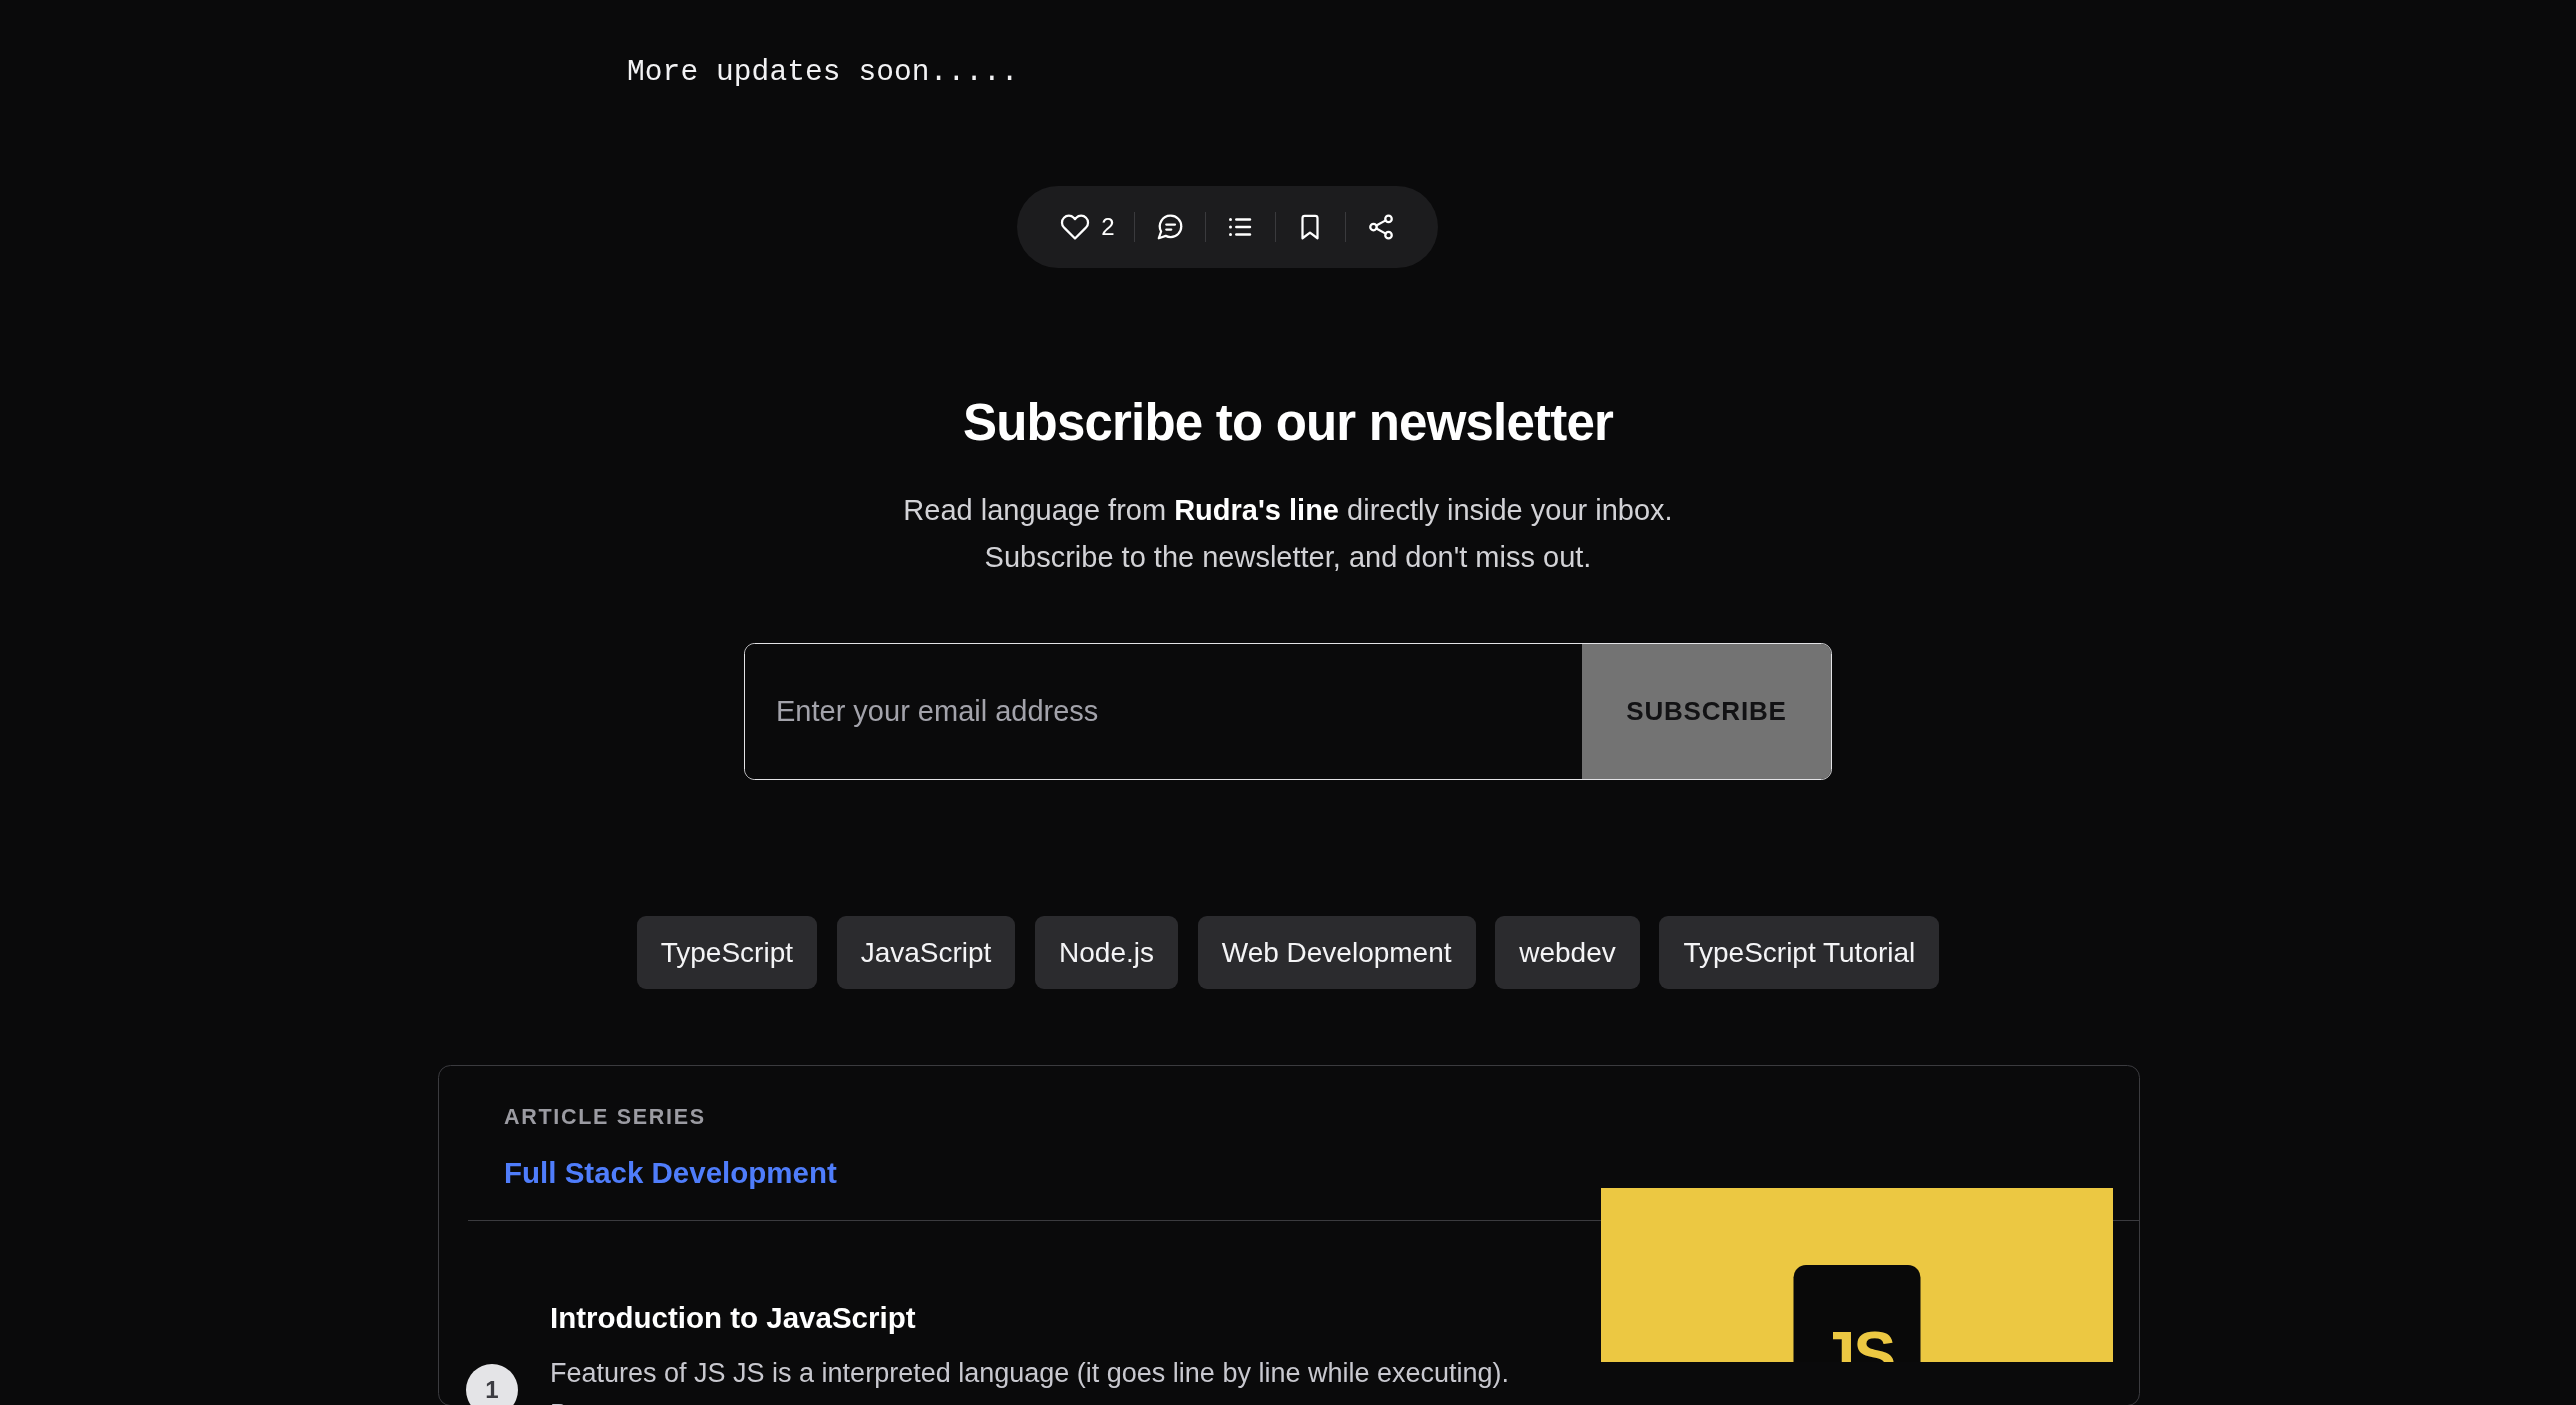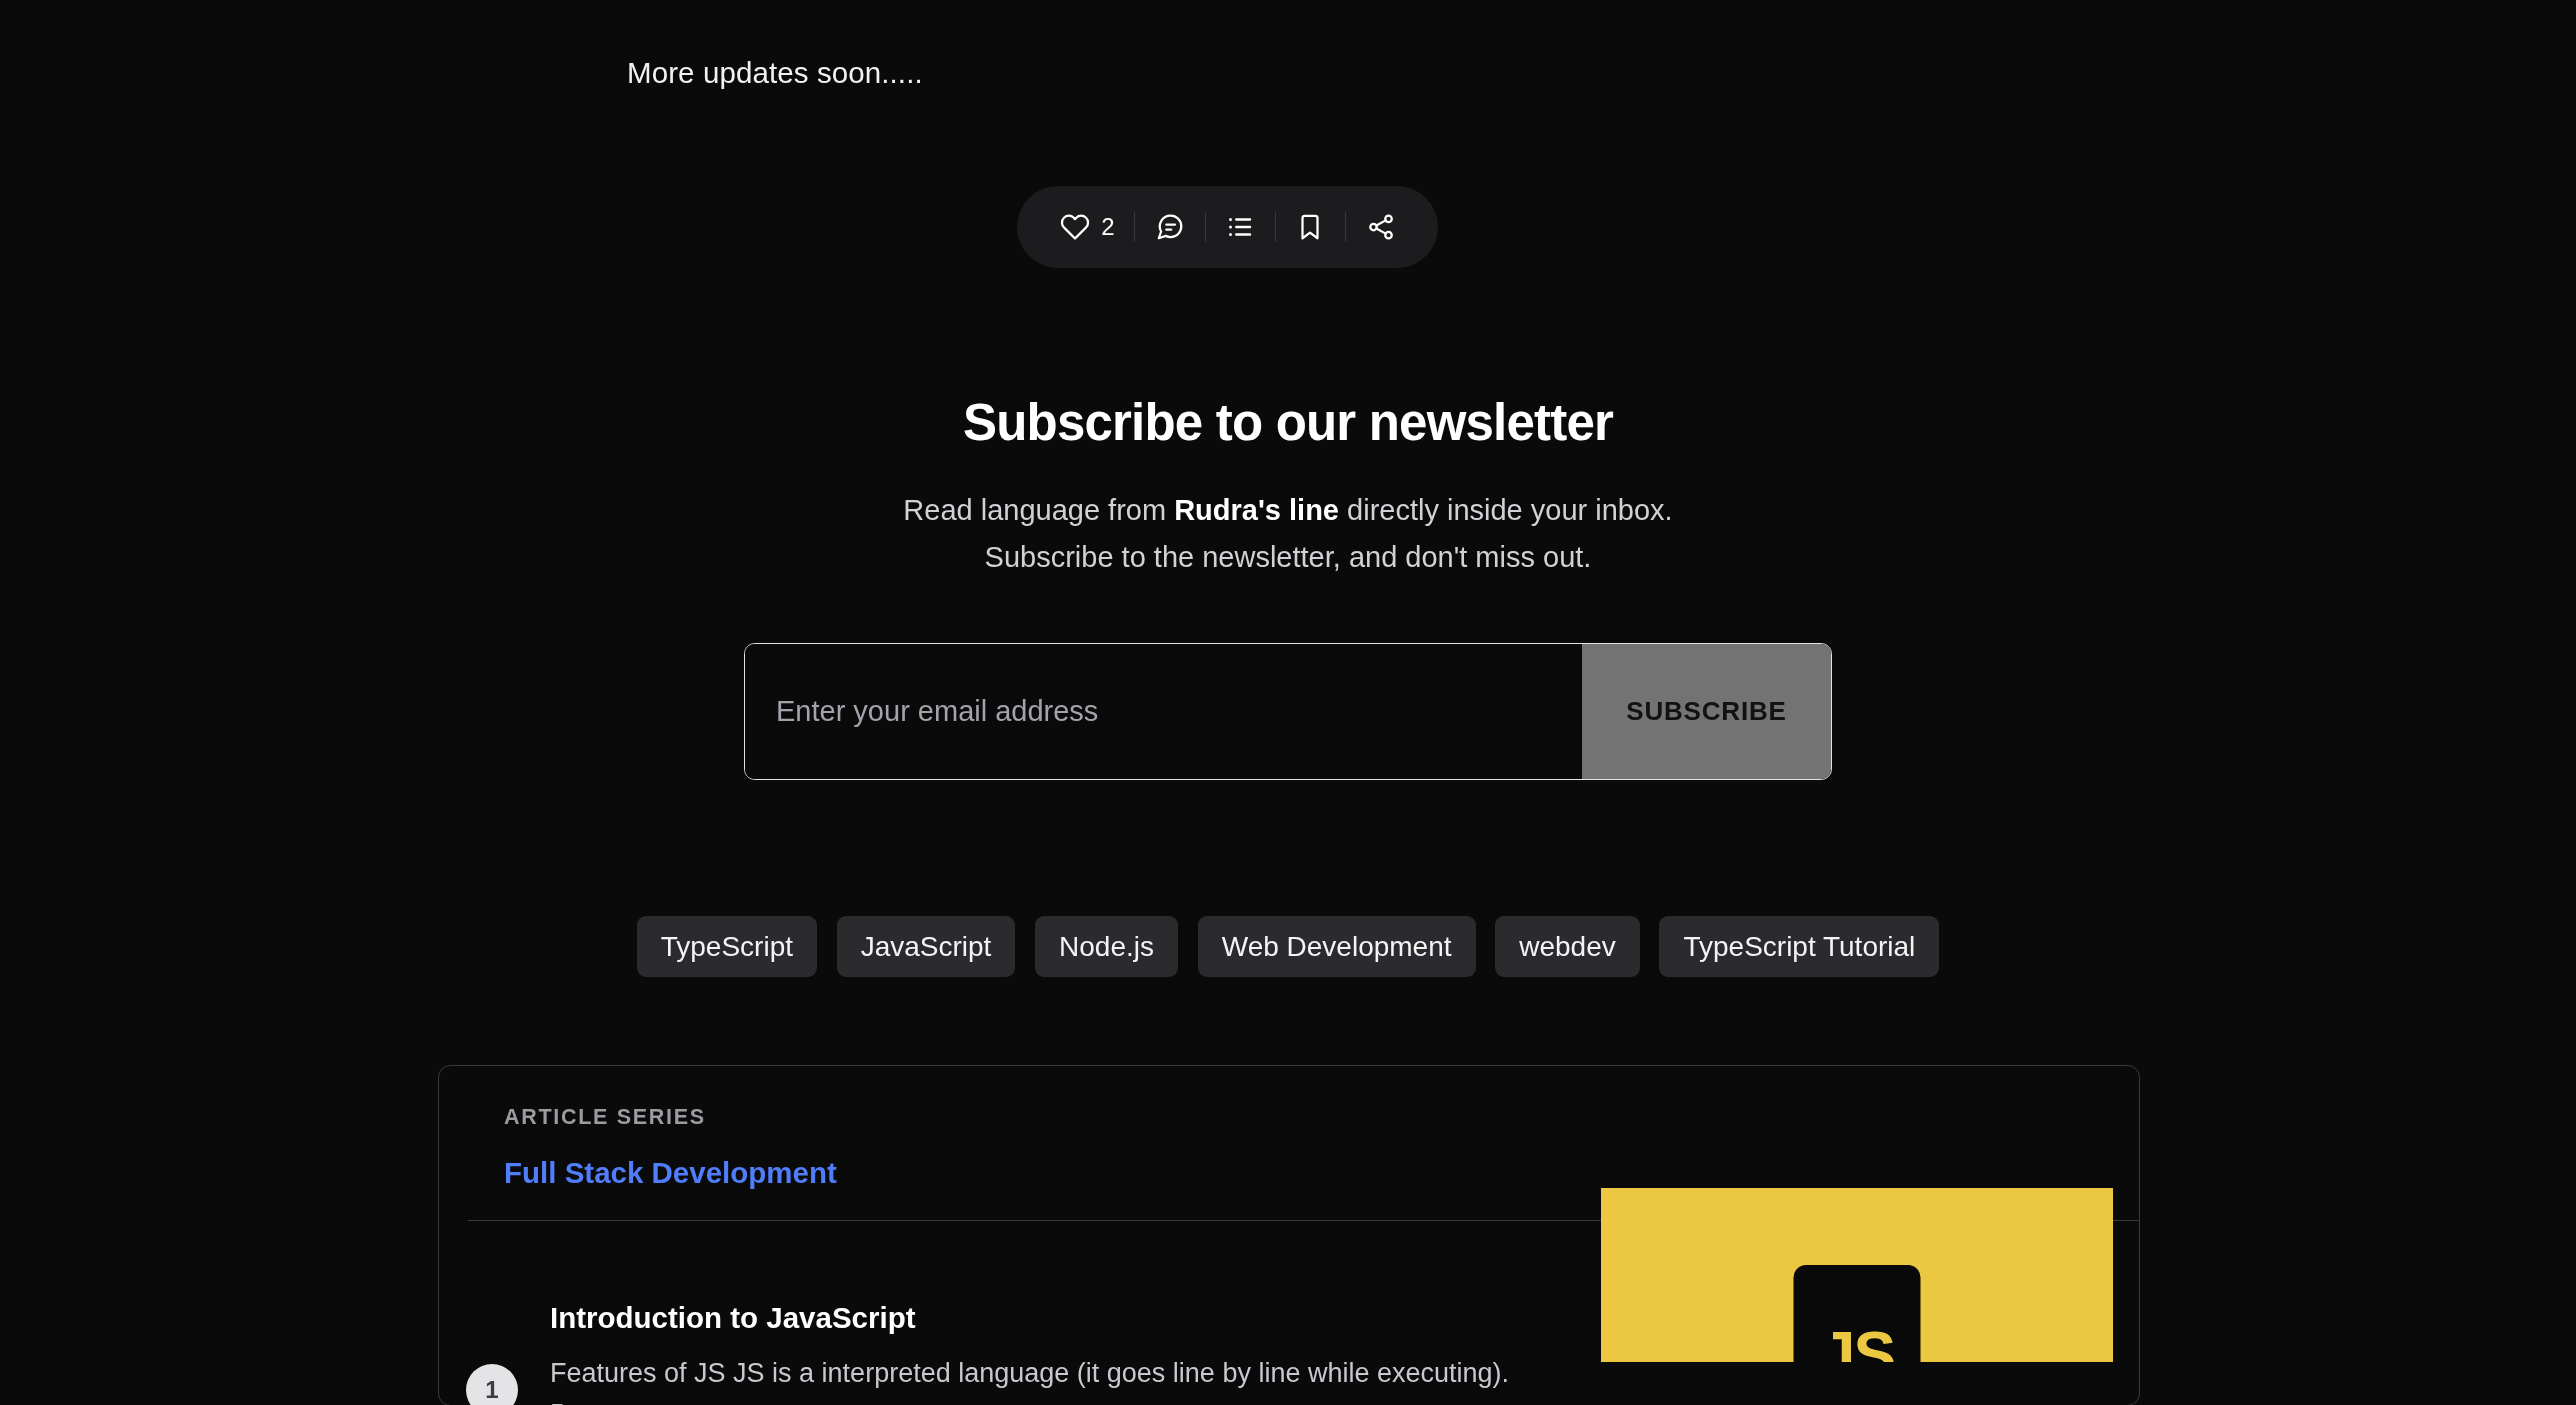--- a/index.html
+++ b/index.html
@@ -19,20 +19,21 @@
 
   
   .article-tail {
     position: absolute;
     left: 627px;
     top: 49px;
     font-size: 29.5px;
     line-height: 1.6;
     color: #f2f2f4;
     letter-spacing: 0.1px;
+    font-family: Liberation Mono, monospace;
   }
 
   
   .action-bar {
     position: absolute;
     left: 1017px;
     top: 186px;
     height: 82px;
     background: #1c1c1e;
     border-radius: 41px;
@@ -132,21 +133,21 @@
     display: flex;
     justify-content: center;
     gap: 19.7px;
     flex-wrap: wrap;
   }
   .tag {
     background: #2b2b2e;
     color: #f4f4f6;
     border-radius: 9px;
     padding: 0 24px;
-    height: 61px;
+    height: 73px;
     display: flex;
     align-items: center;
     font-size: 28px;
     cursor: pointer;
     white-space: nowrap;
   }
 
   
   .series-card {
     position: absolute;

